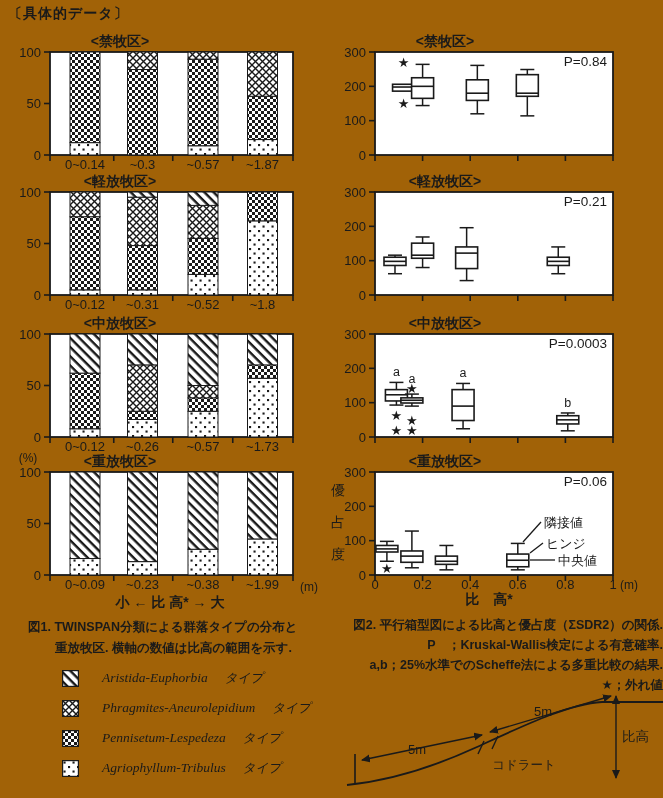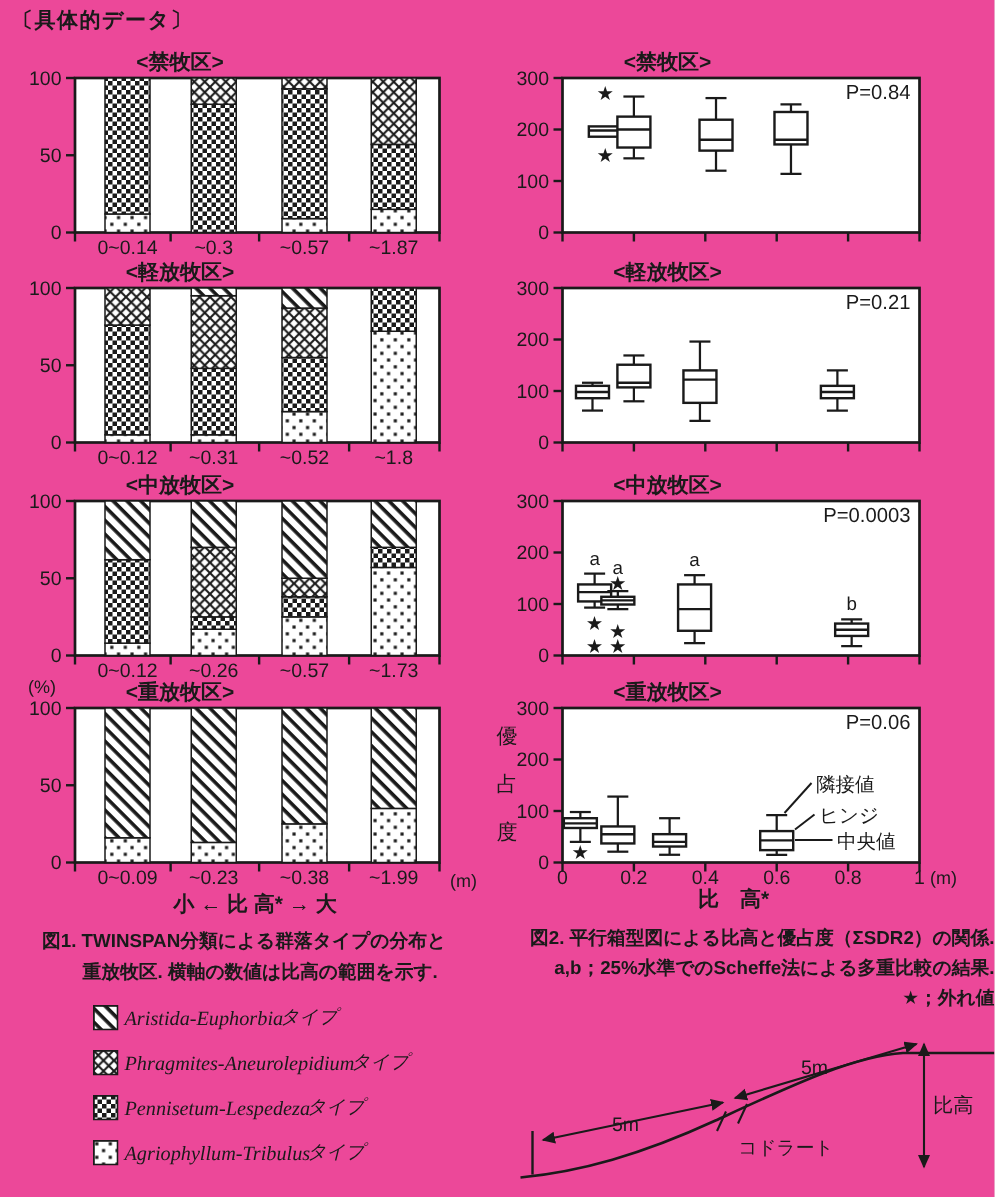--- a/index.html
+++ b/index.html
@@ -1,27 +1,27 @@
 <!DOCTYPE html>
 <html><head>
 <meta charset="utf-8">
 <style>
   html,body{margin:0;padding:0;background:#e8e8e8;}
-  .page{position:relative;width:663px;height:798px;background:#ec4899;overflow:hidden;
+  .page{position:relative;width:663px;height:798px;background:#a16207;overflow:hidden;
         font-family:"Liberation Sans","DejaVu Sans",sans-serif;color:#1a1a1a;}
   .page-title{position:absolute;left:8px;top:5px;font-size:14px;font-weight:700;letter-spacing:1px;}
   svg.chart,svg.slope{position:absolute;overflow:visible;}
   svg text{font-family:"Liberation Sans","DejaVu Sans",sans-serif;fill:#1a1a1a;}
   .fig1-caption{position:absolute;left:28px;top:617px;width:305px;font-size:12.5px;line-height:21px;}
   .fig2-caption{position:absolute;left:333px;top:615px;width:330px;font-size:12.5px;line-height:20px;text-align:right;}
   .cap-line{white-space:nowrap;font-weight:bold;}
   .indent1{margin-left:27px;}
   .indent2{margin-left:30px;}
   #legend{position:absolute;left:62px;top:670px;}
-  .legend-item{display:flex;align-items:center;gap:4px;height:17px;margin-bottom:13px;}
+  .legend-item{display:flex;gap:23px;height:17px;margin-bottom:13px;}
   .legend-item .latin{font-family:"Liberation Serif","DejaVu Serif",serif;font-style:italic;font-size:13.5px;}
   .legend-item .jp{font-size:12.5px;margin-left:-6px;font-style:italic;}
   .defs-holder{position:absolute;width:0;height:0;overflow:hidden;}
 </style>
 </head>
 <body>
 
 <div class="page">
 
   <svg class="defs-holder" aria-hidden="true">
@@ -425,20 +425,21 @@
         <svg width="17" height="17">
           <rect x="0.6" y="0.6" width="15.8" height="15.8" fill="url(#pat-agriophyllum)" stroke="#1a1a1a" stroke-width="1.2"></rect>
         </svg>
         <span class="latin">Agriophyllum-Tribulus</span>
         <span class="jp">タイプ</span>
       </div>
     </div>
 
   <div class="fig2-caption">
     <div class="cap-line">図2. 平行箱型図による比高と優占度（ΣSDR2）の関係.</div>
+    <div class="cap-line indent2">P　；Kruskal-Wallis検定による有意確率.</div>
     <div class="cap-line indent2">a,b；25%水準でのScheffe法による多重比較の結果.</div>
     <div class="cap-line indent2">★；外れ値</div>
   </div>
 
   <svg class="slope" width="331" height="110" style="left:332px;top:688px;">
     <path d="M15,97 C55,93 95,82 145,59 C195,36 237,16 270,14 L331,14" fill="none" stroke="#1a1a1a" stroke-width="1.8"></path>
     <line x1="23" y1="66" x2="23" y2="95" stroke="#1a1a1a" stroke-width="1.6"></line>
     <line x1="30" y1="72" x2="150" y2="47" stroke="#1a1a1a" stroke-width="1.4" marker-start="url(#ah-start)" marker-end="url(#ah-end)"></line>
     <line x1="158" y1="44" x2="279" y2="8" stroke="#1a1a1a" stroke-width="1.4" marker-start="url(#ah-start)" marker-end="url(#ah-end)"></line>
     <line x1="284" y1="8" x2="284" y2="90" stroke="#1a1a1a" stroke-width="1.4" marker-start="url(#ah-start)" marker-end="url(#ah-end)"></line>

